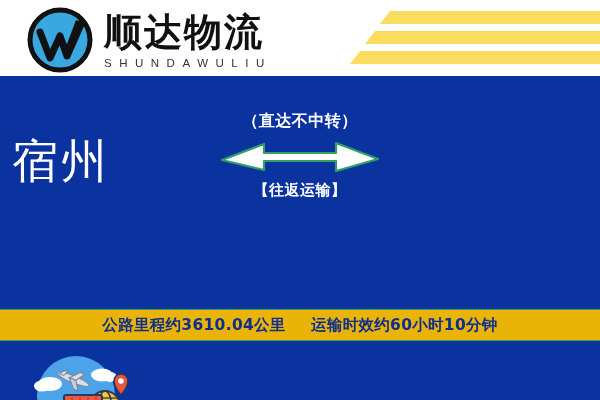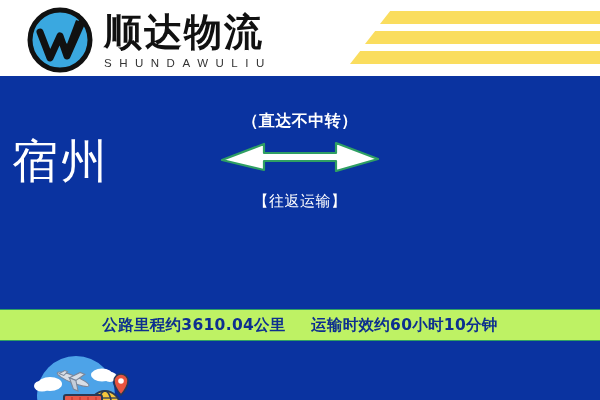--- a/index.html
+++ b/index.html
@@ -122,36 +122,36 @@
     color: #ffffff;
     line-height: 22px;
     letter-spacing: 0.5px;
     white-space: nowrap;
   }
   .arrow-svg {
     display: block;
     margin: 6px auto 0 auto;
   }
   .note-bottom {
-    margin-top: 18px;
+    margin-top: 7px;
     font-family: "DejaVu Sans", "Liberation Sans", sans-serif;
     font-size: 15px;
-    font-weight: normal;
+    font-weight: bold;
     color: #ffffff;
     line-height: 22px;
     letter-spacing: 0.5px;
     white-space: nowrap;
   }
 
   
   .yellow-bar {
     position: absolute;
     left: 0; top: 233px;
     width: 600px; height: 32px;
-    background: #bef264;
+    background: #eab308;
     border-top: 1.5px solid #2f9f63;
     border-bottom: 1.5px solid #2f9f63;
     box-sizing: border-box;
     display: flex;
     align-items: center;
     justify-content: center;
   }
   .yellow-text {
     font-family: "DejaVu Sans", "Liberation Sans", sans-serif;
     font-size: 15.5px;

